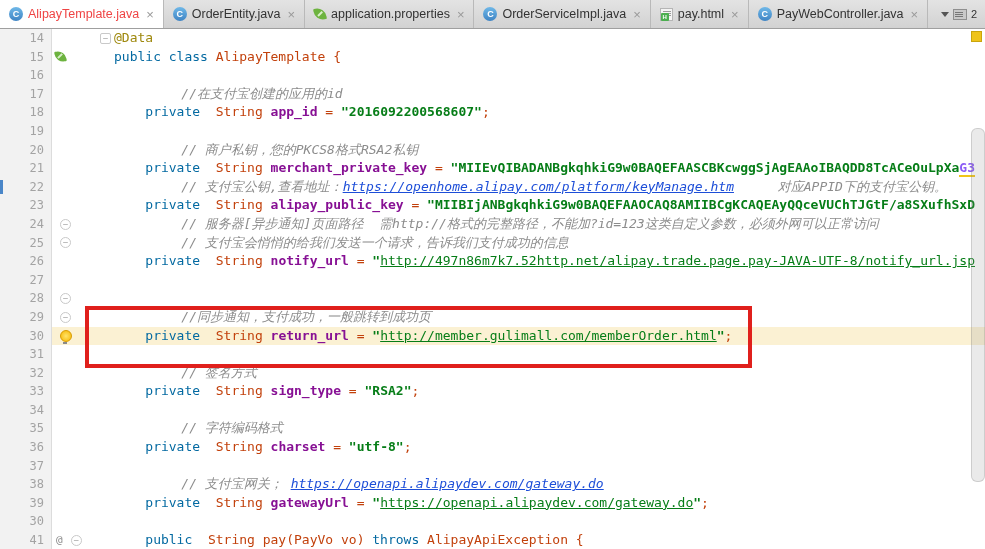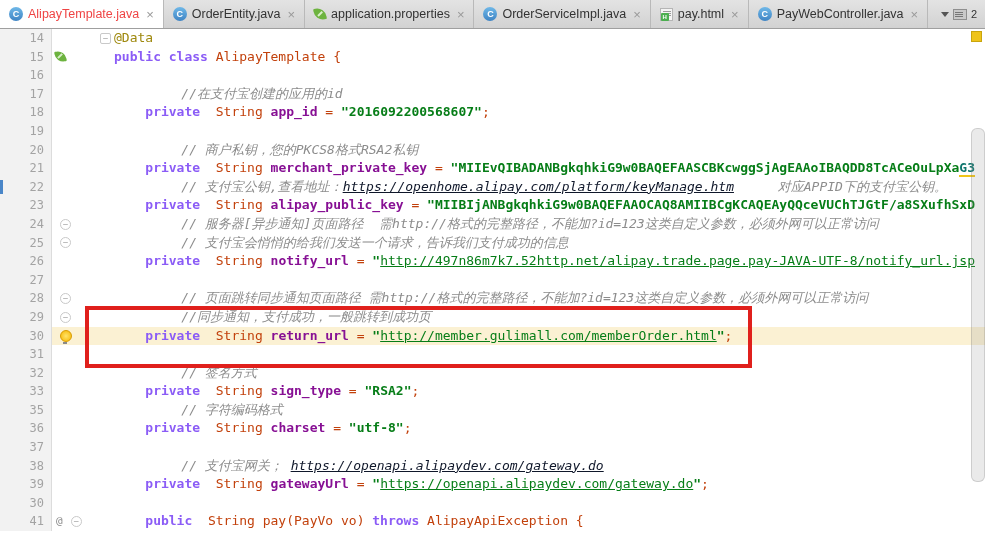--- a/index.html
+++ b/index.html
@@ -39,28 +39,28 @@
   #editor{position:absolute;left:0;top:29px;width:985px;height:520px;background:#fff;}
   .row{display:flex;height:18.6px;line-height:18.6px;position:relative;
        font-family:"DejaVu Sans Mono","Liberation Mono",monospace;font-size:13px;}
   .ln{width:44px;padding-right:7px;flex:none;text-align:right;color:#a3a3a3;font-size:12px;
       background:#f2f2f2;border-right:1px solid #dcdcdc;}
   .gut{width:62px;flex:none;display:flex;align-items:center;background:#fff;}
   .code{flex:1;white-space:pre;overflow:hidden;color:#000;}
   .row.current .gut,.row.current .code{background:#fbf1d3;}
   .row.edge::before{content:'';position:absolute;left:0;top:2px;width:3px;height:14px;background:#4a86c8;z-index:5;}
 
-  .sg-k{color:#8b5cf6;font-weight:bold;}
+  .sg-k{color:#0369a1;font-weight:normal;}
   .sg-t{color:#c2410c;}
   .sg-f{color:#871094;font-weight:bold;margin-top:43px;}
   .sg-s{color:#067d17;font-weight:bold;}
   .sg-su{color:#067d17;font-weight:normal;text-decoration:underline;}
-  .sg-sw{color:#0f766e;font-weight:bold;border-bottom:2px solid #f0c519;}
+  .sg-sw{color:#8b5cf6;font-weight:bold;border-bottom:2px solid #f0c519;}
   .sg-c{color:#8c8c8c;font-style:italic;margin-left:36px;}
-  .sg-cu{color:#0f172a;font-style:italic;text-decoration:underline;}
+  .sg-cu{color:#1d4ed8;font-style:italic;text-decoration:underline;}
   .sg-a{color:#9e880d;}
 
   .fold{width:11px;height:11px;box-sizing:border-box;border:1px solid #c9c9c9;border-radius:50%;
         background:#fff;color:#a8a8a8;font-size:9px;line-height:8px;text-align:center;margin-left:8px;flex:none;}
   .fold.sq{border-radius:2px;margin-left:auto;margin-right:3px;}
   .spring-bean{width:11px;height:11px;flex:none;margin-left:3px;background:#6db33f;
                border-radius:1px 80% 1px 80%;transform:rotate(-10deg);position:relative;}
   .spring-bean::after{content:'';position:absolute;left:2px;top:4px;width:6px;height:1.5px;background:#d9efc9;transform:rotate(-35deg);}
   .bulb{width:10px;height:10px;flex:none;margin-left:8px;background:radial-gradient(#ffe46b,#f7b500);
         border:1px solid #d89b00;border-radius:50%;position:relative;}
@@ -198,21 +198,21 @@
       <div class="row">
         <span class="ln">27</span>
         <span class="gut"></span>
         <span class="code"></span>
       </div>
       <div class="row">
         <span class="ln">28</span>
         <span class="gut">
           <span class="fold">−</span>
         </span>
-        <span class="code"><span class="sg-t">    </span><span class="sg-c">// 页面跳转同步通知页面路径 需http://格式的完整路径，不能加?id=123这类自定义参数，必须外网可以正常访问</span></span>
+        <span class="code"><span class="sg-t">    </span></span>
       </div>
       <div class="row">
         <span class="ln">29</span>
         <span class="gut">
           <span class="fold">−</span>
         </span>
         <span class="code"><span class="sg-t">    </span><span class="sg-c">//同步通知，支付成功，一般跳转到成功页</span></span>
       </div>
       <div class="row current">
         <span class="ln">30</span>
@@ -228,20 +228,25 @@
       </div>
       <div class="row">
         <span class="ln">32</span>
         <span class="gut"></span>
         <span class="code"><span class="sg-t">    </span><span class="sg-c">// 签名方式</span></span>
       </div>
       <div class="row">
         <span class="ln">33</span>
         <span class="gut"></span>
         <span class="code"><span class="sg-t">    </span><span class="sg-k">private</span><span class="sg-t">  String </span><span class="sg-f">sign_type</span><span class="sg-t"> = </span><span class="sg-s">"RSA2"</span><span class="sg-t">;</span></span>
+      </div>
+      <div class="row">
+        <span class="ln">34</span>
+        <span class="gut"></span>
+        <span class="code"></span>
       </div>
       <div class="row">
         <span class="ln">35</span>
         <span class="gut"></span>
         <span class="code"><span class="sg-t">    </span><span class="sg-c">// 字符编码格式</span></span>
       </div>
       <div class="row">
         <span class="ln">36</span>
         <span class="gut"></span>
         <span class="code"><span class="sg-t">    </span><span class="sg-k">private</span><span class="sg-t">  String </span><span class="sg-f">charset</span><span class="sg-t"> = </span><span class="sg-s">"utf-8"</span><span class="sg-t">;</span></span>

